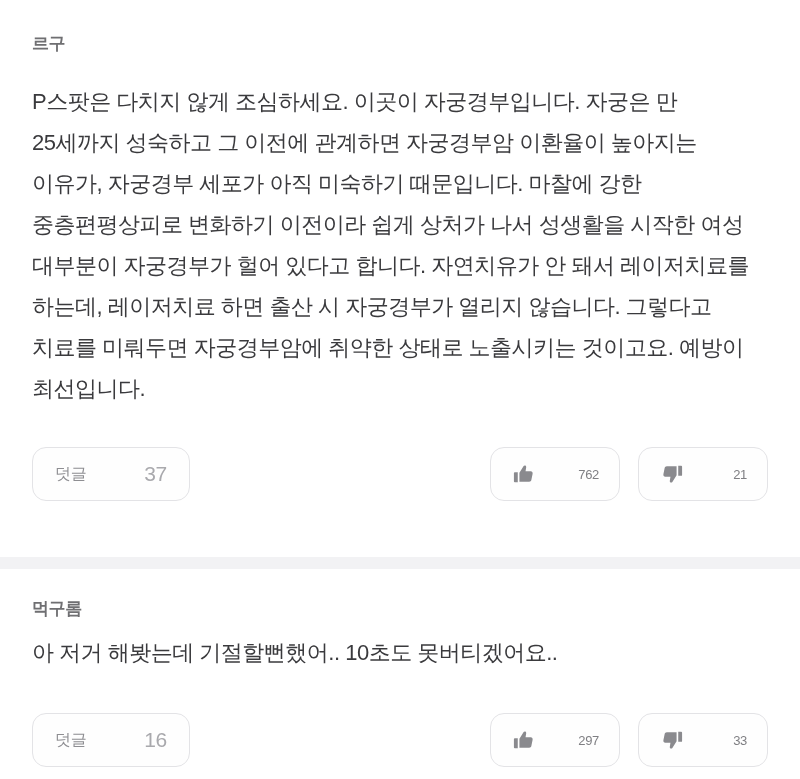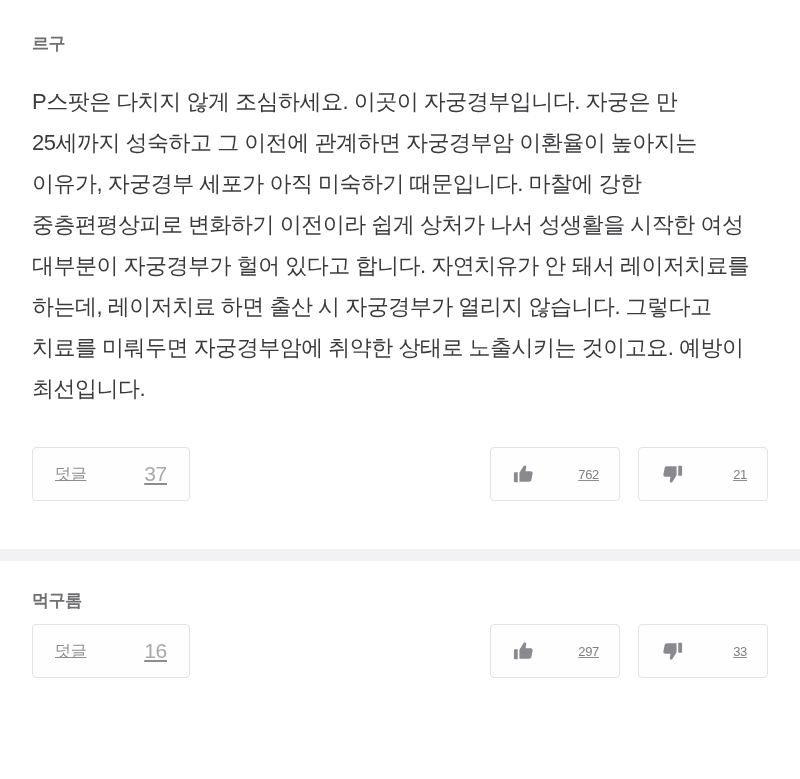--- a/index.html
+++ b/index.html
@@ -13,21 +13,21 @@
     -webkit-font-smoothing: antialiased;
   }
   .page {
     width: 800px;
     height: 779px;
     position: relative;
     background: #ffffff;
     overflow: hidden;
   }
   .comment {
-    padding: 0 32px;
+    padding: 8px 32px;
   }
   .author {
     font-size: 17px;
     font-weight: bold;
     color: #6f6f72;
     letter-spacing: -0.4px;
     margin: 0;
   }
   .body-text {
     font-size: 22px;
@@ -39,30 +39,29 @@
     white-space: pre-wrap;
   }
   .actions {
     display: flex;
     align-items: center;
     position: relative;
   }
   .btn {
     border: 1px solid #e3e3e6;
     background: #fefefe;
-    border-radius: 4px;
+    border-radius: 14px;
     height: 54px;
     display: flex;
     align-items: center;
     justify-content: center;
     gap: 10px;
     color: #8c8c90;
     font-size: 16px;
     letter-spacing: -0.3px;
-    text-decoration: underline;
   }
   .btn-reply {
     width: 158px;
     justify-content: space-between;
     padding: 0 22px;
   }
   .btn-reply .label { color: #8e8e92; font-size: 16px; }
   .btn-reply .count { color: #a9a9ad; font-size: 21px; }
   .btn-vote {
     width: 130px;
@@ -127,20 +126,21 @@
         <span class="count">21</span>
       </button>
     </div>
   </div>
 
   <div style="height:48px"></div>
   <div class="divider-band"></div>
 
   <div class="comment c2">
     <div class="author">먹구롬</div>
+    <div class="body-text">아 저거 해봣는데 기절할뻔했어.. 10초도 못버티겠어요..</div>
 
     <div class="actions">
       <button class="btn btn-reply">
         <span class="label">덧글</span>
         <span class="count">16</span>
       </button>
 
       <span class="spacer"></span>
 
       <button class="btn btn-vote">

